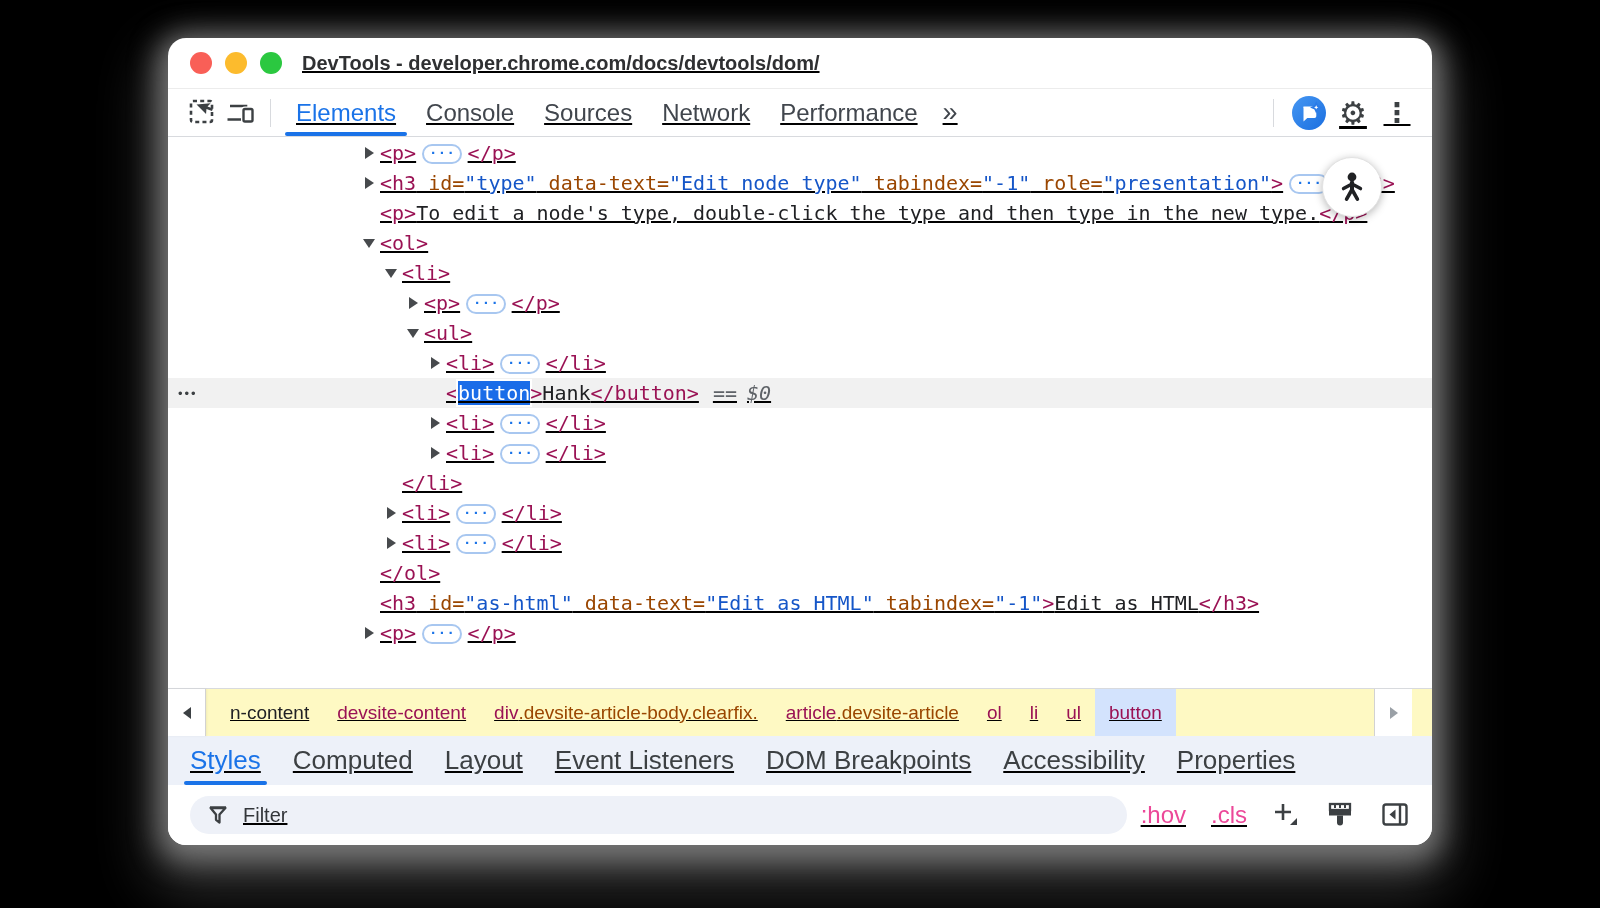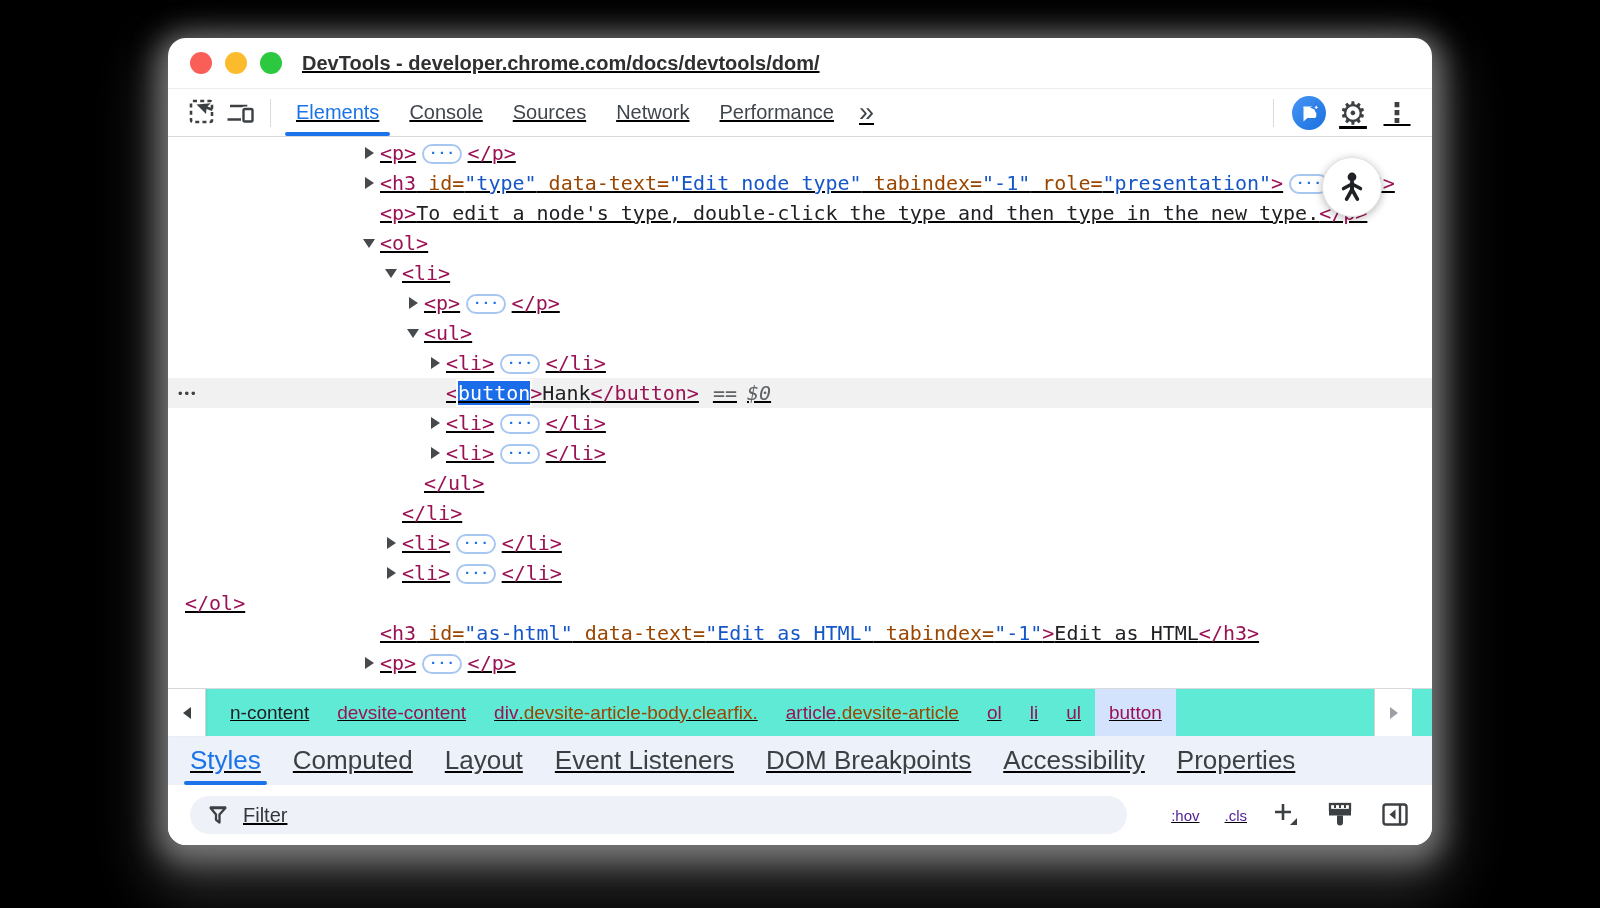--- a/index.html
+++ b/index.html
@@ -20,21 +20,21 @@
   .light{width:22px;height:22px;border-radius:50%;}
   .light.red{background:#f95f57;}
   .light.yellow{background:#fcbb2d;}
   .light.green{background:#2bc840;}
   .wtitle{margin-left:20px;font-size:20px;font-weight:700;color:#2f3032;}
   
   .toolbar{height:47px;flex:0 0 auto;display:flex;align-items:center;border-bottom:1px solid #d8dade;padding:0 16px;}
   .icon-btn{display:flex;align-items:center;justify-content:center;width:38px;height:38px;flex:0 0 auto;}
   .vdiv{width:1px;height:28px;background:#d8dade;margin:0 10px;flex:0 0 auto;}
   .tabs{display:flex;height:100%;align-items:stretch;}
-  .tab{font-size:20px;color:#41464d;padding:0 15px;display:flex;align-items:center;position:relative;cursor:default;}
+  .tab{font-size:24px;color:#41464d;padding:0 15px;display:flex;align-items:center;position:relative;cursor:default;}
   .tab.active{color:var(--accent);}
   .tab.active::after{content:"";position:absolute;left:4px;right:4px;bottom:0;height:4px;border-radius:4px;background:var(--accent);}
   .more-chevron{font-size:27px;color:#41464d;padding:0 10px;display:flex;align-items:center;}
   .toolbar-right{margin-left:auto;display:flex;align-items:center;gap:6px;}
   .glyph{font-family:"DejaVu Sans",sans-serif;color:#3c4043;}
   
   .tree{
     flex:1 1 auto;overflow:hidden;position:relative;padding-top:1px;
     font-family:"DejaVu Sans Mono","Liberation Mono",monospace;
     font-size:20px;line-height:30px;color:#202124;
@@ -58,21 +58,21 @@
     color:var(--accent);font-size:13px;line-height:11px;font-weight:bold;
     padding:1px 4px 4px 5px;letter-spacing:1px;
   }
   .selbox{background:#1a6ce8;color:#fff;border:2px solid #fff;margin:0 -2px;}
   .a11y-fab{
     position:absolute;left:1154px;top:119px;width:58px;height:58px;border-radius:50%;
     background:#fff;border:1px solid #e3e3e3;display:flex;align-items:center;justify-content:center;
     box-shadow:0 2px 8px rgba(0,0,0,.28);z-index:6;
   }
   
-  .bcrow{height:47px;flex:0 0 auto;border-top:1px solid #d8dade;display:flex;align-items:flex-end;position:relative;font-size:19px;background:#5eead4;}
+  .bcrow{height:47px;flex:0 0 auto;border-top:1px solid #d8dade;display:flex;align-items:flex-end;position:relative;font-size:19px;background:#fef9c3;}
   .bc-scroll{width:37px;height:100%;display:flex;align-items:center;justify-content:center;background:#fff;flex:0 0 auto;}
   .bc-scroll.left{border-right:1px solid #d2d2d2;box-shadow:1px 0 2px rgba(0,0,0,.06);}
   .bc-scroll.right{position:absolute;right:20px;top:0;border-left:1px solid #d2d2d2;}
   .tri-left{width:0;height:0;border-right:8px solid #3c4043;border-top:6px solid transparent;border-bottom:6px solid transparent;}
   .tri-right{width:0;height:0;border-left:8px solid #9aa0a6;border-top:6px solid transparent;border-bottom:6px solid transparent;}
   .crumbs{display:flex;align-items:center;height:100%;margin-left:10px;}
   .crumb{display:flex;align-items:center;height:100%;padding:0 14px;white-space:nowrap;}
   .crumb.selected{background:#d3e3fd;}
   .bc-el{color:var(--tag);}
   .bc-cls{color:var(--attr);}
@@ -80,21 +80,21 @@
   
   .sidetabs{height:49px;flex:0 0 auto;background:#edf1f9;display:flex;align-items:stretch;padding-left:6px;}
   .stab{font-size:26px;color:#3c4043;padding:0 16px;display:flex;align-items:center;position:relative;}
   .stab.active{color:var(--accent);}
   .stab.active::after{content:"";position:absolute;left:10px;right:10px;bottom:0;height:4px;border-radius:4px;background:var(--accent);}
   
   .filterrow{height:60px;flex:0 0 auto;display:flex;align-items:center;background:#fff;padding:0 22px;}
   .filterpill{width:905px;height:38px;border-radius:19px;background:#eef1f8;display:flex;align-items:center;padding:0 16px;gap:13px;flex:0 0 auto;text-align:center;}
   .filterlabel{font-size:20px;color:#33363a;}
   .filter-right{margin-left:auto;display:flex;align-items:center;gap:25px;}
-  .mini-label{font-size:15px;color:#4c1d95;}
+  .mini-label{font-size:24px;color:#ec4899;}
   svg{display:block;}
 </style>
 </head>
 <body>
 
 <div class="window">
 
   <div class="titlebar">
     <div class="lights">
       <div class="light red"></div>
@@ -163,25 +163,24 @@
       <div class="trow" style="padding-left: 195px;"><span class="arrow right"></span><span class="tk-t">&lt;h3</span><span class="tk-a"> id=</span><span class="tk-v">"type"</span><span class="tk-a"> data-text=</span><span class="tk-v">"Edit node type"</span><span class="tk-a"> tabindex=</span><span class="tk-v">"-1"</span><span class="tk-a"> role=</span><span class="tk-v">"presentation"</span><span class="tk-t">&gt;</span><span class="pill">···</span><span class="tk-t">&lt;/h3&gt;</span></div>
       <div class="trow" style="padding-left: 195px;"><span class="arrow none"></span><span class="tk-t">&lt;p&gt;</span><span class="tk-x">To edit a node's type, double-click the type and then type in the new type.</span><span class="tk-t">&lt;/p&gt;</span></div>
       <div class="trow" style="padding-left: 195px;"><span class="arrow down"></span><span class="tk-t">&lt;ol&gt;</span></div>
       <div class="trow" style="padding-left: 217px;"><span class="arrow down"></span><span class="tk-t">&lt;li&gt;</span></div>
       <div class="trow" style="padding-left: 239px;"><span class="arrow right"></span><span class="tk-t">&lt;p&gt;</span><span class="pill">···</span><span class="tk-t">&lt;/p&gt;</span></div>
       <div class="trow" style="padding-left: 239px;"><span class="arrow down"></span><span class="tk-t">&lt;ul&gt;</span></div>
       <div class="trow" style="padding-left: 261px;"><span class="arrow right"></span><span class="tk-t">&lt;li&gt;</span><span class="pill">···</span><span class="tk-t">&lt;/li&gt;</span></div>
       <div class="trow selected" style="padding-left: 261px;"><span class="gutter">•••</span><span class="arrow none"></span><span class="tk-t">&lt;</span><span class="selbox">button</span><span class="tk-t">&gt;</span><span class="tk-x">Hank</span><span class="tk-t">&lt;/button&gt;</span><span class="tk-eq">==</span><span class="tk-d">$0</span></div>
       <div class="trow" style="padding-left: 261px;"><span class="arrow right"></span><span class="tk-t">&lt;li&gt;</span><span class="pill">···</span><span class="tk-t">&lt;/li&gt;</span></div>
       <div class="trow" style="padding-left: 261px;"><span class="arrow right"></span><span class="tk-t">&lt;li&gt;</span><span class="pill">···</span><span class="tk-t">&lt;/li&gt;</span></div>
-      <div class="trow" style="padding-left: 239px;"><span class="arrow none"></span><span class="tk-t">&lt;/ul&gt;</span></div>
       <div class="trow" style="padding-left: 217px;"><span class="arrow none"></span><span class="tk-t">&lt;/li&gt;</span></div>
       <div class="trow" style="padding-left: 217px;"><span class="arrow right"></span><span class="tk-t">&lt;li&gt;</span><span class="pill">···</span><span class="tk-t">&lt;/li&gt;</span></div>
       <div class="trow" style="padding-left: 217px;"><span class="arrow right"></span><span class="tk-t">&lt;li&gt;</span><span class="pill">···</span><span class="tk-t">&lt;/li&gt;</span></div>
-      <div class="trow" style=""><span class="arrow none"></span><span class="tk-t">&lt;/ol&gt;</span></div>
+      <div class="trow" style="padding-left: 195px;"><span class="arrow none"></span><span class="tk-t">&lt;/ol&gt;</span></div>
       <div class="trow" style="padding-left: 195px;"><span class="arrow none"></span><span class="tk-t">&lt;h3</span><span class="tk-a"> id=</span><span class="tk-v">"as-html"</span><span class="tk-a"> data-text=</span><span class="tk-v">"Edit as HTML"</span><span class="tk-a"> tabindex=</span><span class="tk-v">"-1"</span><span class="tk-t">&gt;</span><span class="tk-x">Edit as HTML</span><span class="tk-t">&lt;/h3&gt;</span></div>
       <div class="trow" style="padding-left: 195px;"><span class="arrow right"></span><span class="tk-t">&lt;p&gt;</span><span class="pill">···</span><span class="tk-t">&lt;/p&gt;</span></div>
     </div>
 
   <div class="a11y-fab">
     <span>
       <svg width="36" height="36" viewBox="0 0 36 36">
         <circle cx="18" cy="8" r="4.4" fill="#202124"></circle>
         <path d="M18 13.2 V21" stroke="#202124" stroke-width="4" stroke-linecap="round"></path>
         <path d="M17.5 15.2 L9.5 19.6 M18.5 15.2 L26.5 19.6" stroke="#202124" stroke-width="3.4" stroke-linecap="round"></path>

